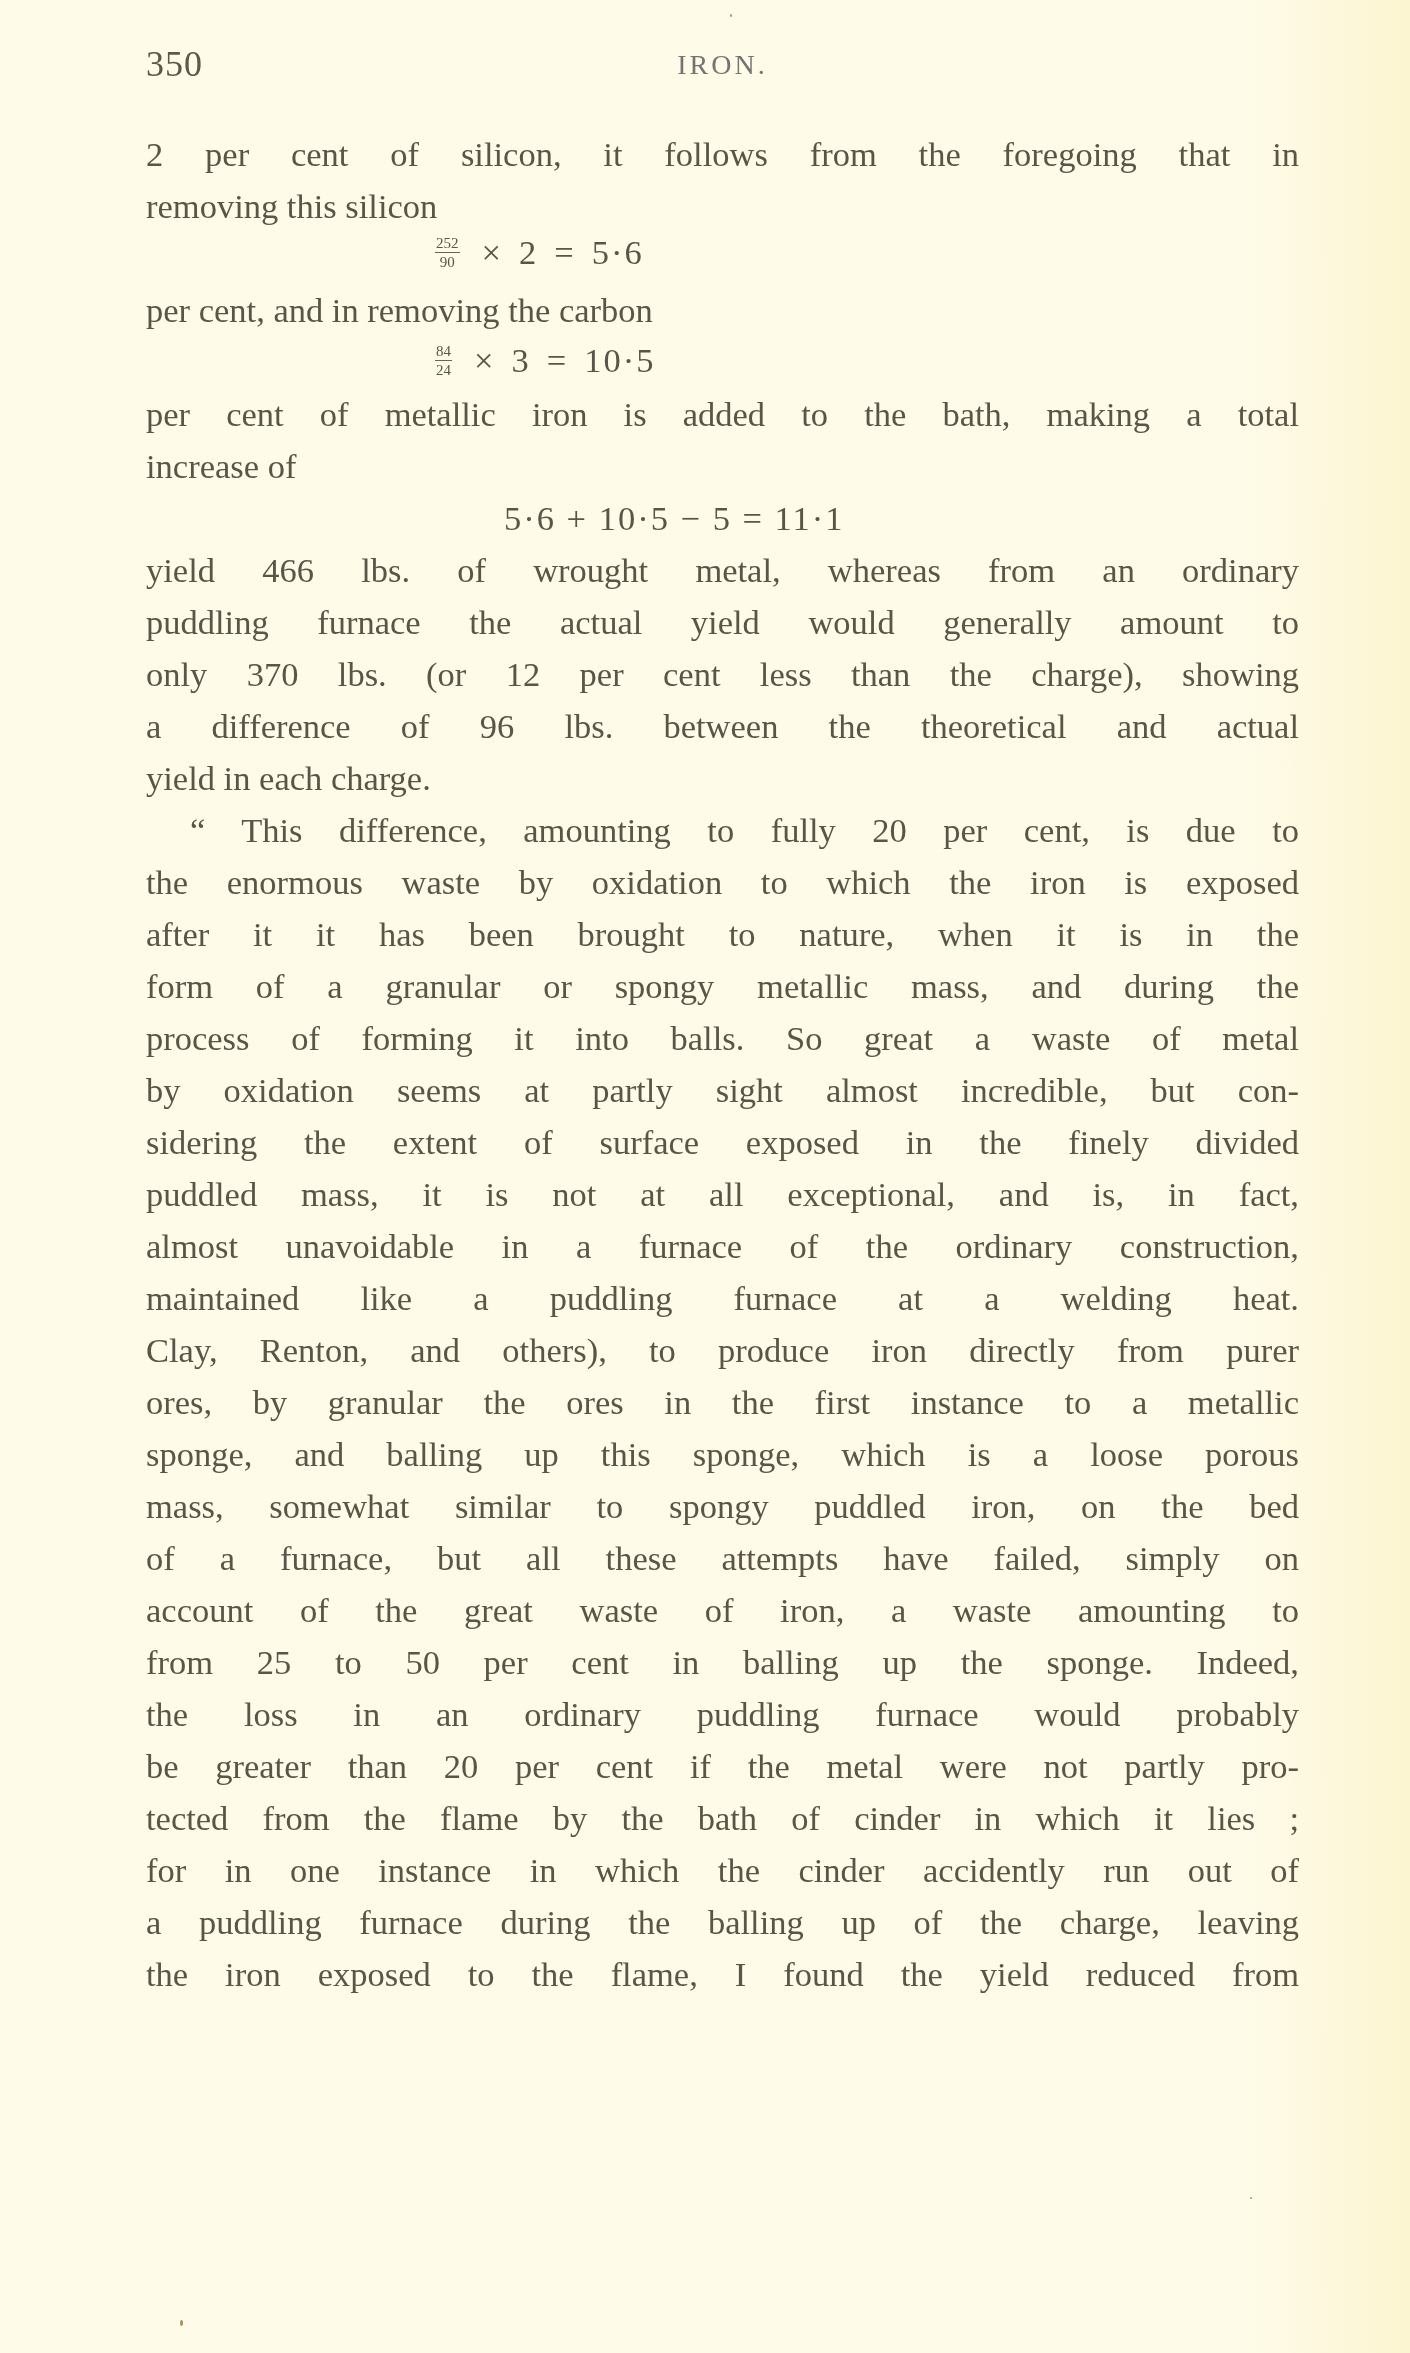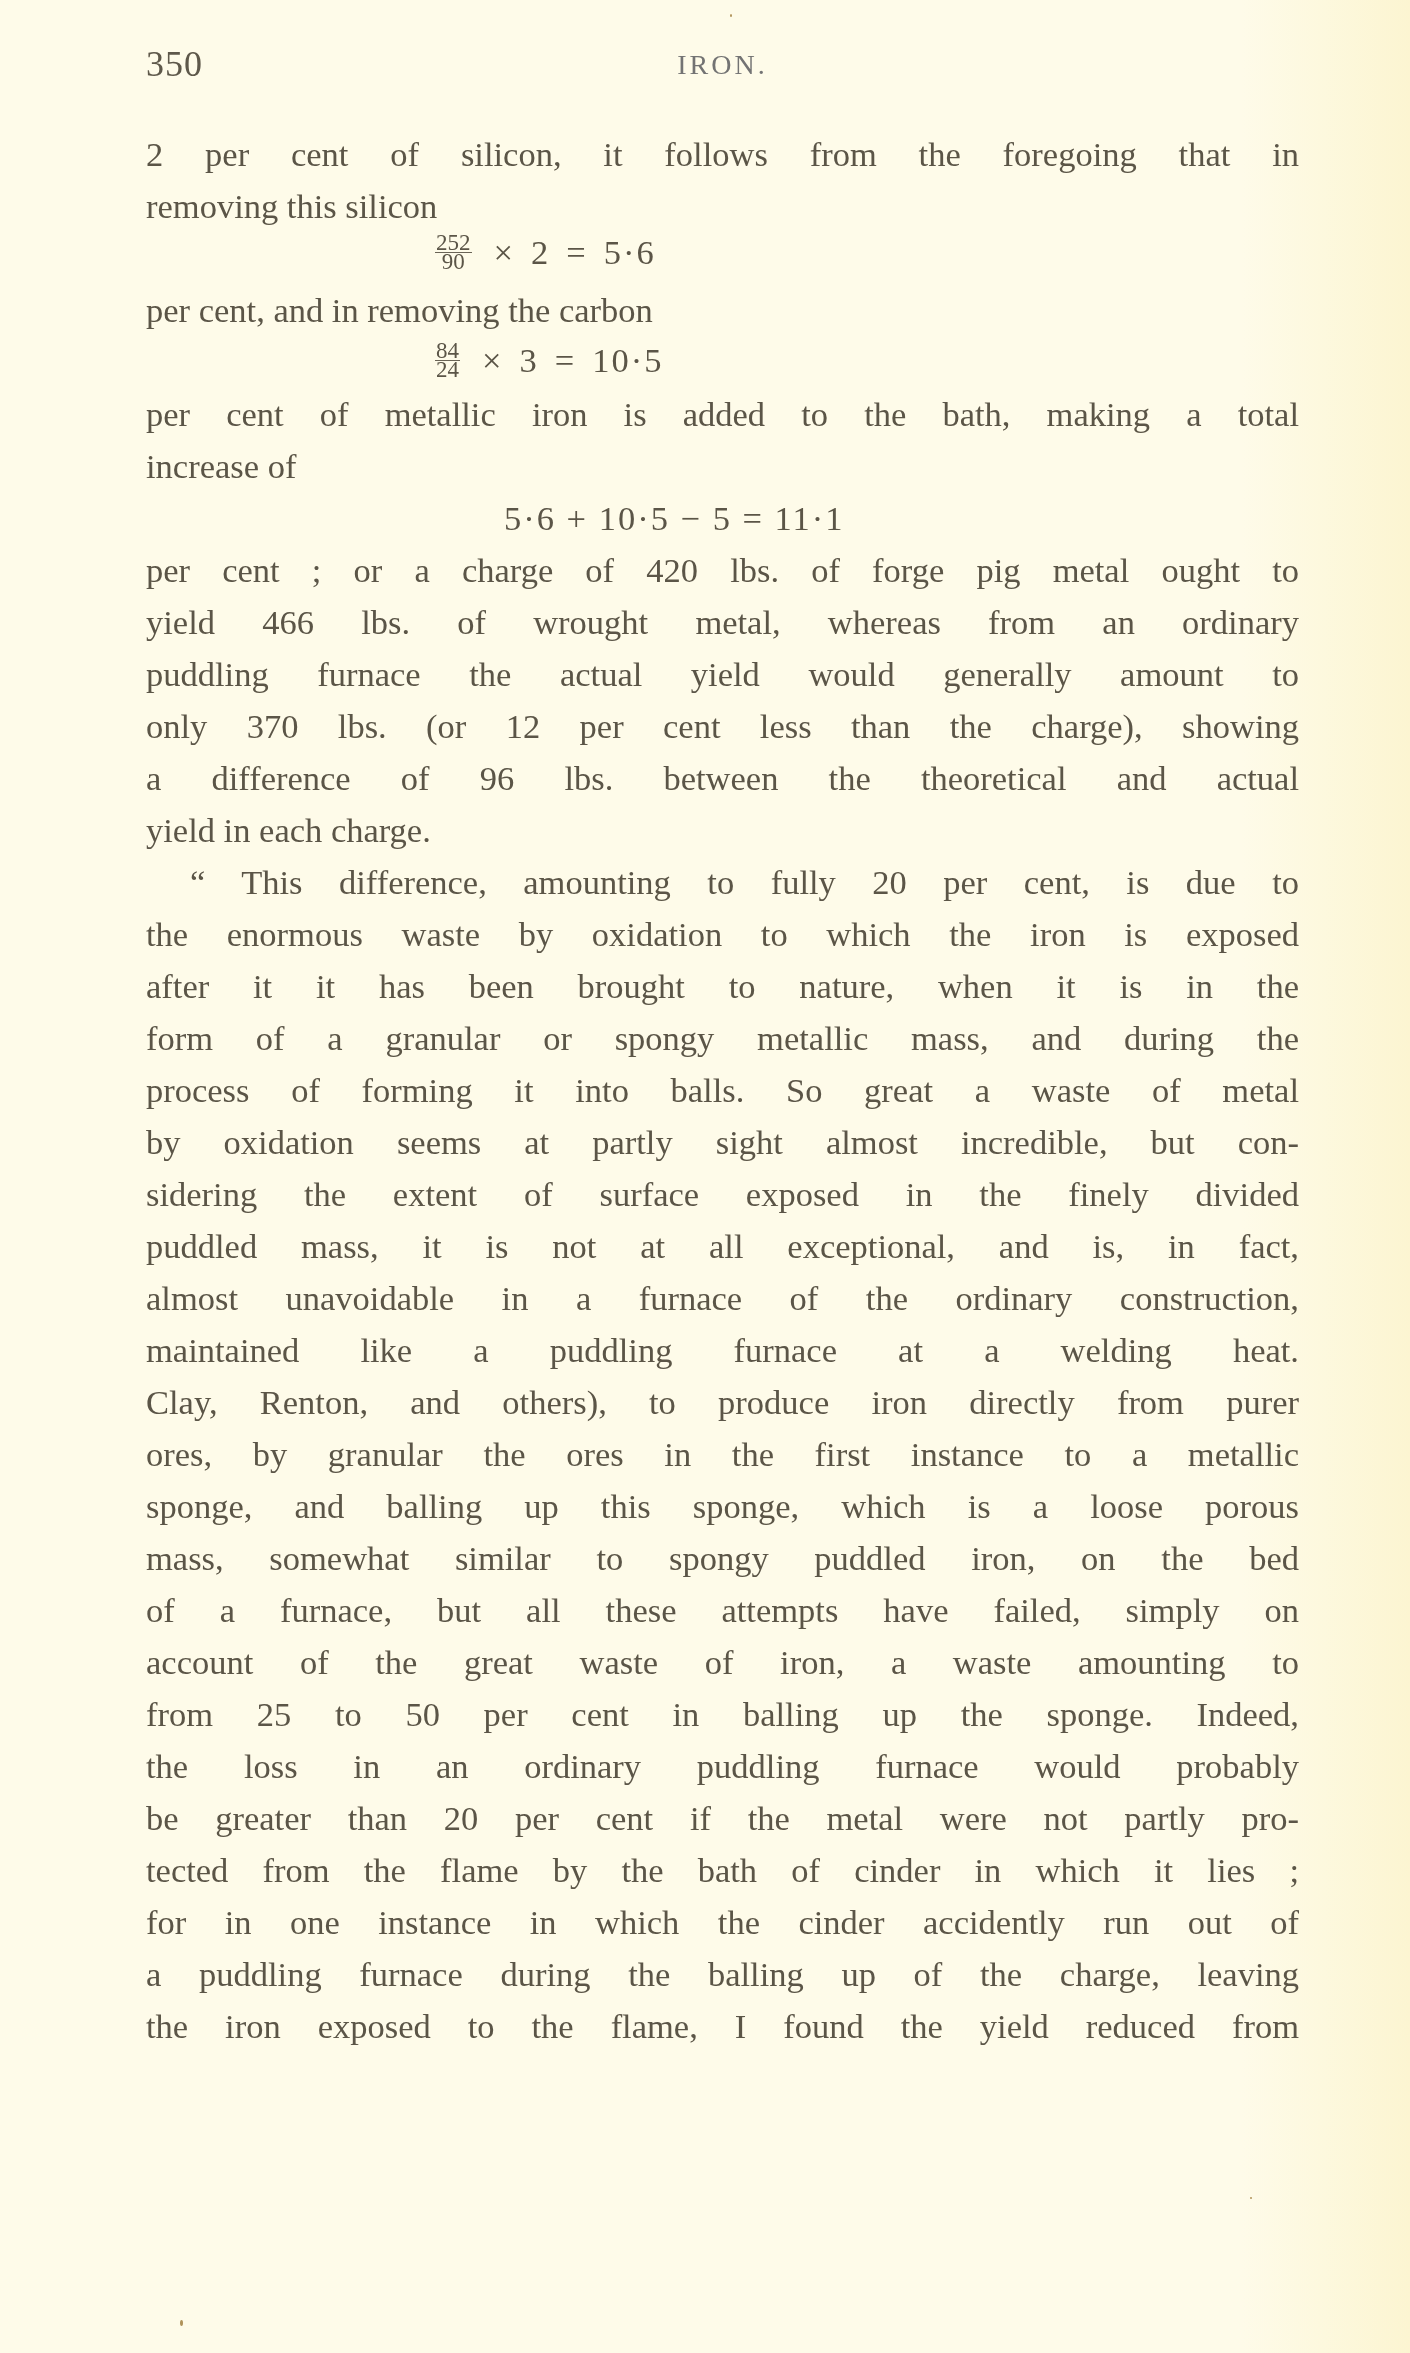--- a/index.html
+++ b/index.html
@@ -76,21 +76,21 @@
     font-size: 34.5px;
     letter-spacing: 2px;
   }
   .eq1 { left: 289px; top: -6px; }
   .eq2 { left: 289px; top: -2px; }
   .eq3 { left: 322px; margin-left: 36px; }
   .frac {
     display: inline-flex;
     flex-direction: column;
     align-items: center;
-    font-size: 23px;
+    font-size: 15px;
     line-height: 18px;
     margin-right: 14px;
     letter-spacing: 0;
   }
   .frac .num { border-bottom: 1px solid #6a6456; padding: 0 1px; }
   .frac .den { padding: 0 1px; }
   .eq-term { margin: 0 8px; }
   .specks span {
     position: absolute;
     background: #b0935a;
@@ -138,21 +138,20 @@
       </span>
     </span>
 
     <span class="line">per cent of metallic iron is added to the bath, making a total</span>
     <span class="line last">increase of</span>
 
     <span class="equation">
       <span class="eq-inner eq3">5·6 + 10·5 − 5 = 11·1</span>
     </span>
 
-    <span class="line">per cent ; or a charge of 420 lbs. of forge pig metal ought to</span>
     <span class="line">yield 466 lbs. of wrought metal, whereas from an ordinary</span>
     <span class="line">puddling furnace the actual yield would generally amount to</span>
     <span class="line">only 370 lbs. (or 12 per cent less than the charge), showing</span>
     <span class="line">a difference of 96 lbs. between the theoretical and actual</span>
     <span class="line last">yield in each charge.</span>
 
     <span class="line indent">“ This difference, amounting to fully 20 per cent, is due to</span>
     <span class="line">the enormous waste by oxidation to which the iron is exposed</span>
     <span class="line">after it it has been brought to nature, when it is in the</span>
     <span class="line">form of a granular or spongy metallic mass, and during the</span>

